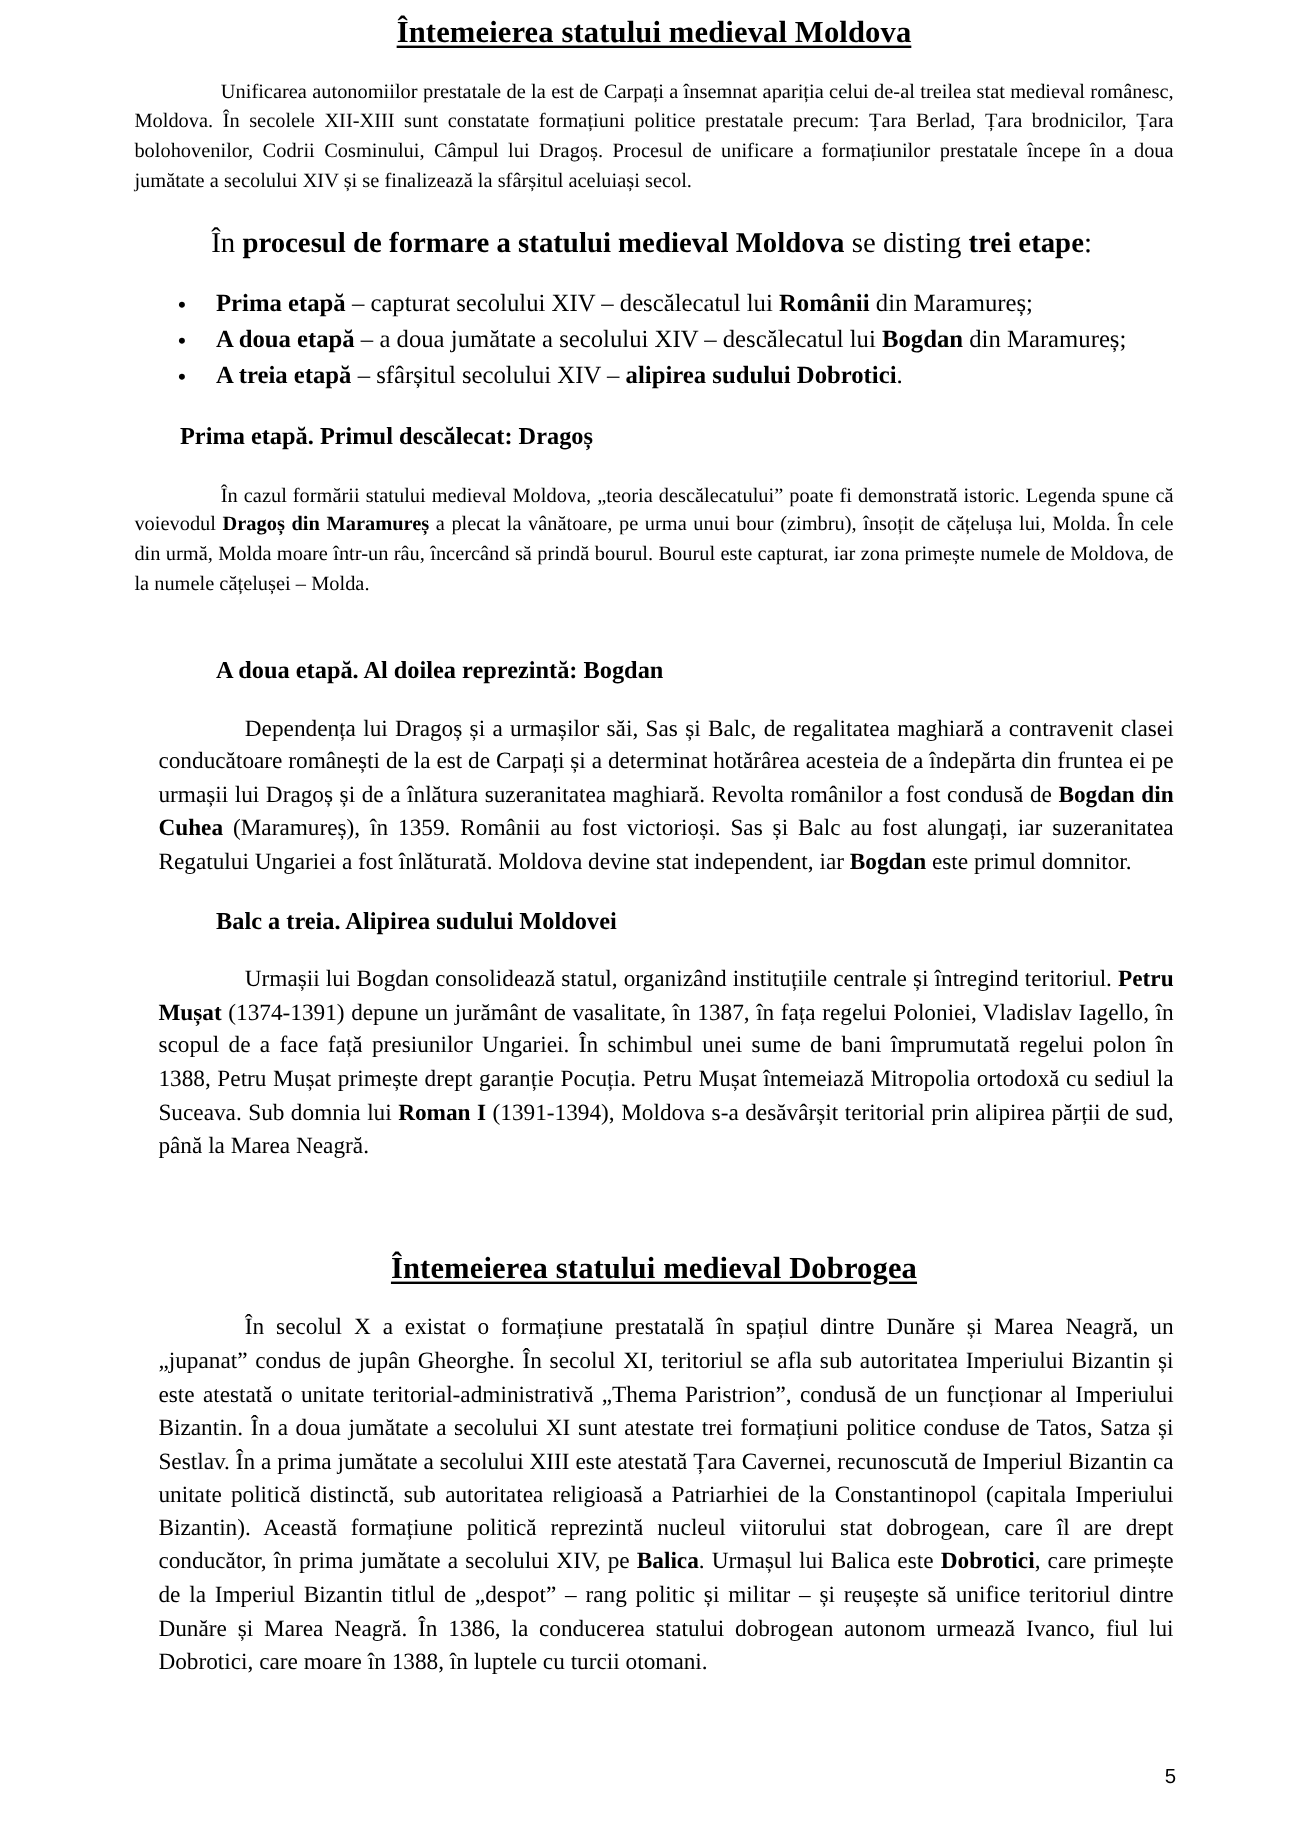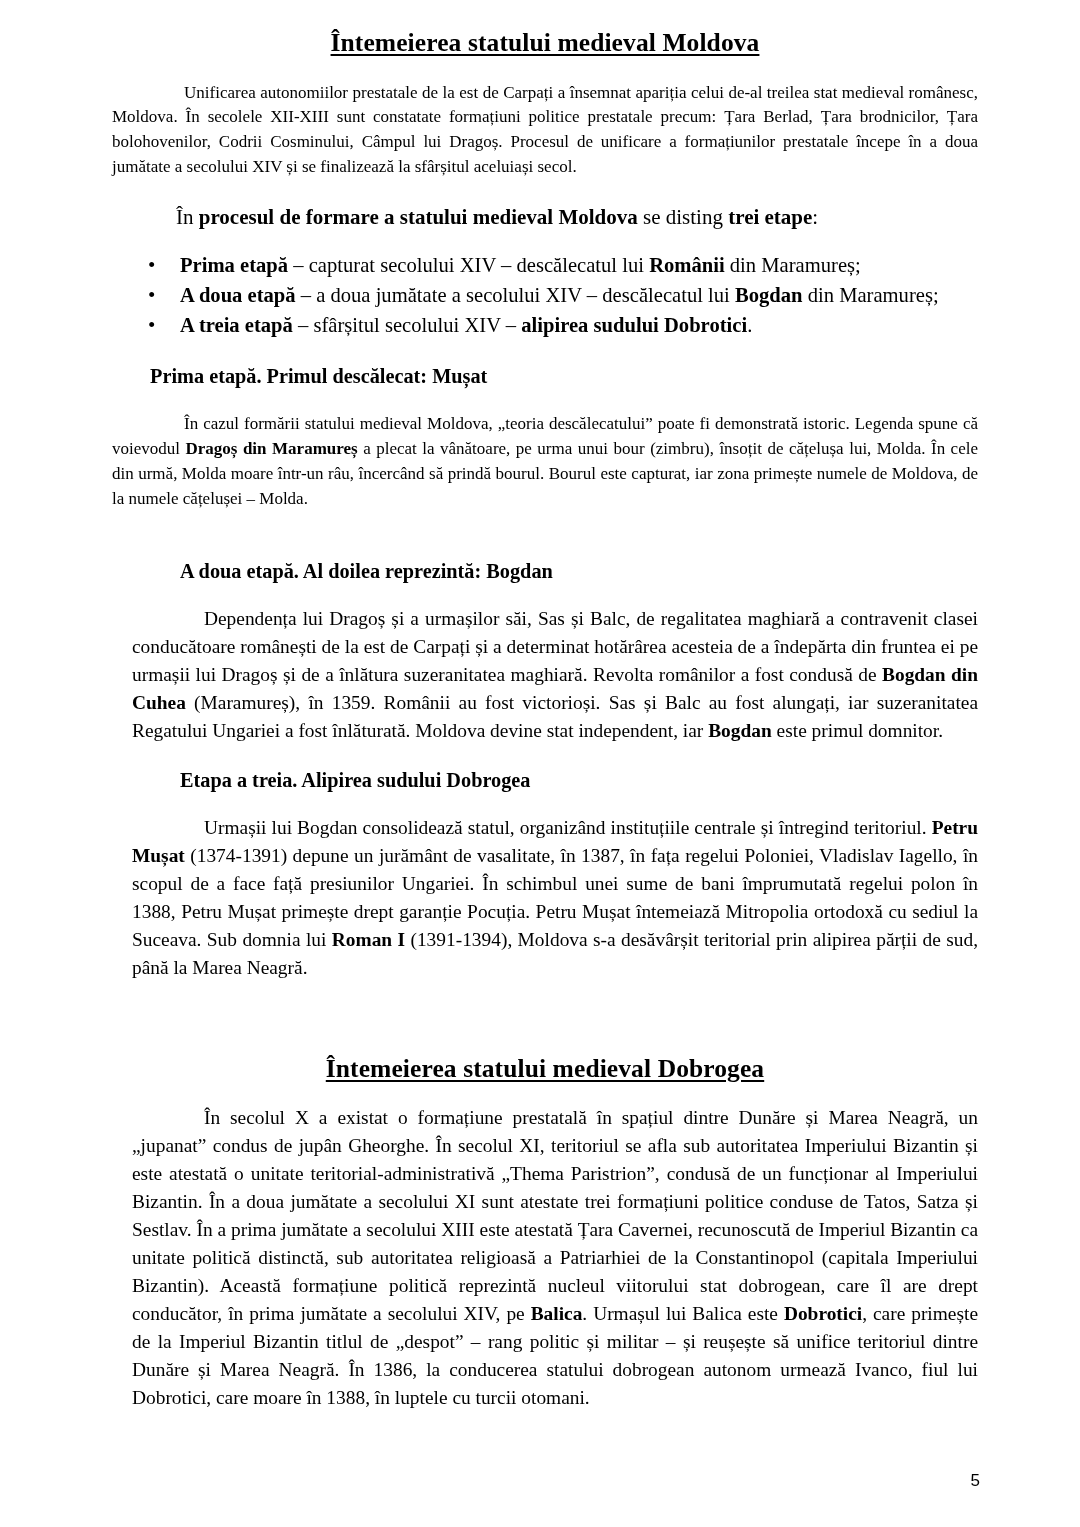--- a/index.html
+++ b/index.html
@@ -32,40 +32,40 @@
     margin: 0;
     padding: 0;
     line-height: 1.2;
     letter-spacing: 0.1px;
   }
   h1.doc-title .u {
     text-decoration: underline;
     text-underline-offset: 3px;
     text-decoration-thickness: 2px;
   }
-  .title-block-1 { margin-top: 28px; }
+  .title-block-1 { margin-top: 12px; }
   .title-block-2 { margin-top: 72px; }
 
   p.para {
     font-size: 17px;
     line-height: 1.465;
     text-align: justify;
     text-indent: 72px;
     margin: 0;
     padding: 0;
     hyphens: none;
   }
   p.para.small {
     font-size: 19.4px;
     line-height: 1.44;
     margin-left: 20px;
   }
 
   p.lead {
-    font-size: 21px;
+    font-size: 24px;
     line-height: 1.465;
     text-align: left;
     text-indent: 64px;
     margin: 0;
   }
 
   h2.sub {
     font-size: 20.3px;
     font-weight: bold;
     text-align: left;
@@ -133,40 +133,40 @@
     <div class="sp-18"></div>
 
     <ul class="etape">
       <li><span class="bullet">•</span><b>Prima etapă</b><span> – capturat secolului XIV – descălecatul lui </span><b>Românii</b><span> din Maramureș;</span></li>
       <li><span class="bullet">•</span><b>A doua etapă</b><span> – a doua jumătate a secolului XIV – descălecatul lui </span><b>Bogdan</b><span> din Maramureș;</span></li>
       <li class="nojust"><span class="bullet">•</span><b>A treia etapă</b><span> – sfârșitul secolului XIV – </span><b>alipirea sudului Dobrotici</b><span>.</span></li>
     </ul>
 
     <div class="sp-22"></div>
 
-    <h2 class="sub ind1">Prima etapă. Primul descălecat: Mușat</h2>
+    <h2 class="sub ind1">Prima etapă. Primul descălecat: Dragoș</h2>
 
     <div class="sp-22"></div>
 
     <p class="para"><span>În cazul formării statului medieval Moldova, „teoria descălecatului” poate fi demonstrată istoric. Legenda spune că voievodul </span><b>Dragoș din Maramureș</b><span> a plecat la vânătoare, pe urma unui bour (zimbru), însoțit de cățelușa lui, Molda. În cele din urmă, Molda moare într-un râu, încercând să prindă bourul. Bourul este capturat, iar zona primește numele de Moldova, de la numele cățelușei – Molda.</span></p>
 
     <div class="sp-20"></div>
 
 
     <div class="sp-26"></div>
 
     <h2 class="sub ind2">A doua etapă. Al doilea reprezintă: Bogdan</h2>
 
     <div class="sp-20"></div>
 
     <p class="para small"><span>Dependența lui Dragoș și a urmașilor săi, Sas și Balc, de regalitatea maghiară a contravenit clasei conducătoare românești de la est de Carpați și a determinat hotărârea acesteia de a îndepărta din fruntea ei pe urmașii lui Dragoș și de a înlătura suzeranitatea maghiară. Revolta românilor a fost condusă de </span><b>Bogdan din Cuhea</b><span> (Maramureș), în 1359. Românii au fost victorioși. Sas și Balc au fost alungați, iar suzeranitatea Regatului Ungariei a fost înlăturată. Moldova devine stat independent, iar </span><b>Bogdan</b><span> este primul domnitor.</span></p>
 
     <div class="sp-22"></div>
 
-    <h2 class="sub ind2">Etapa a treia. Alipirea sudului Dobrogea</h2>
+    <h2 class="sub ind2">Balc a treia. Alipirea sudului Moldovei</h2>
 
     <div class="sp-20"></div>
 
     <p class="para small"><span>Urmașii lui Bogdan consolidează statul, organizând instituțiile centrale și întregind teritoriul. </span><b>Petru Mușat</b><span> (1374-1391) depune un jurământ de vasalitate, în 1387, în fața regelui Poloniei, Vladislav Iagello, în scopul de a face față presiunilor Ungariei. În schimbul unei sume de bani împrumutată regelui polon în 1388, Petru Mușat primește drept garanție Pocuția. Petru Mușat întemeiază Mitropolia ortodoxă cu sediul la Suceava. Sub domnia lui </span><b>Roman I</b><span> (1391-1394), Moldova s-a desăvârșit teritorial prin alipirea părții de sud, până la Marea Neagră.</span></p>
 
     <div class="title-block-2">
       <h1 class="doc-title"><span class="u">Întemeierea statului medieval Dobrogea</span></h1>
     </div>
 
     <div class="sp-20"></div>

